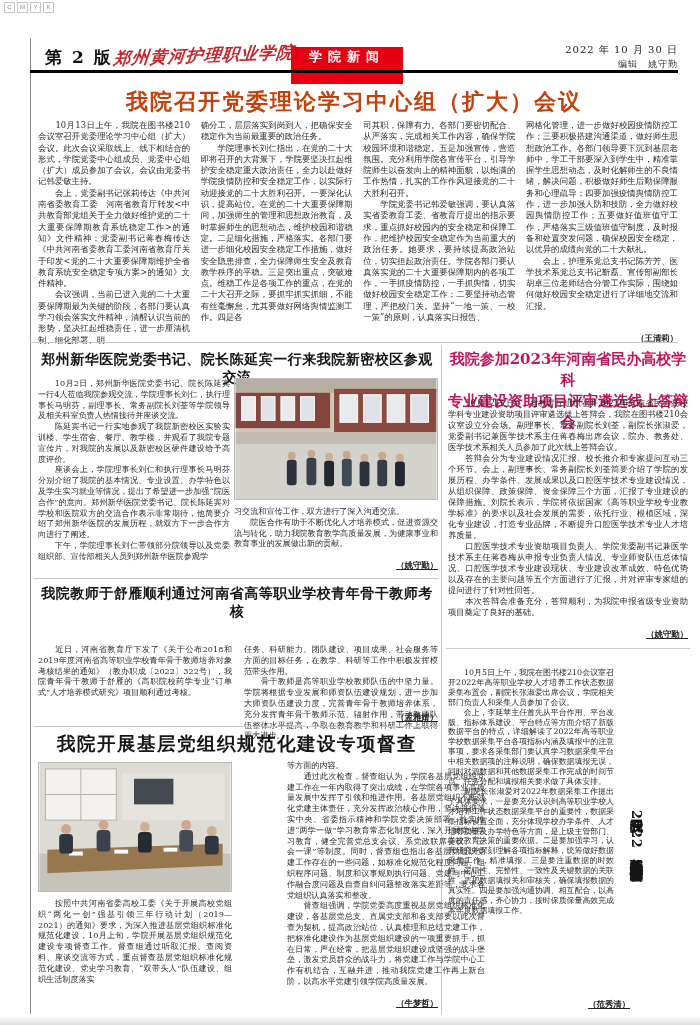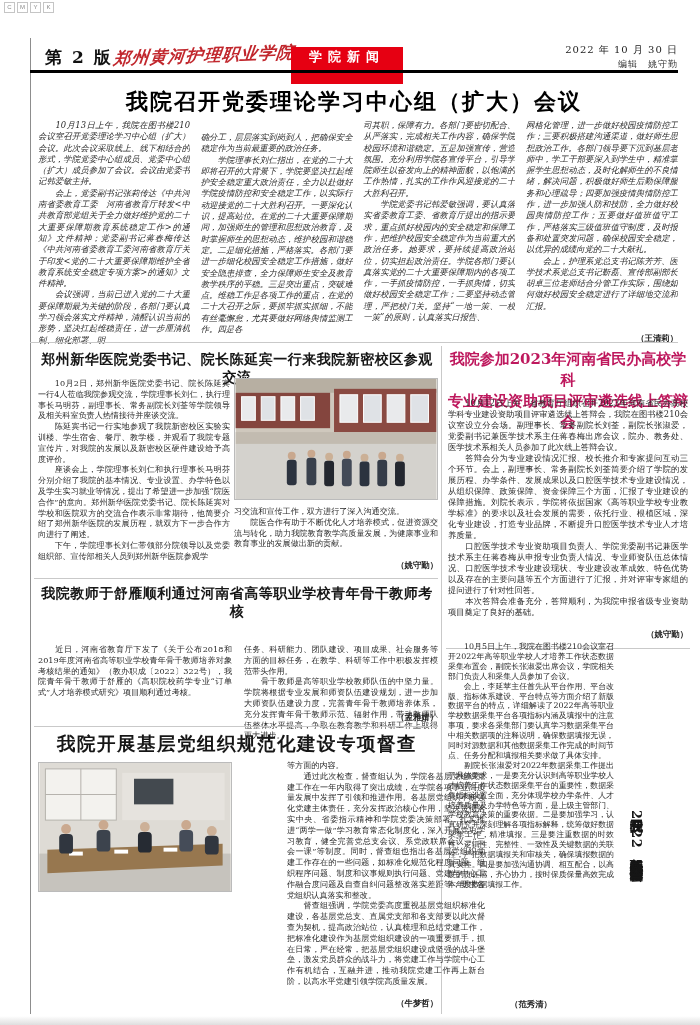--- a/index.html
+++ b/index.html
@@ -14,34 +14,34 @@
   
   .edition{font-size:17px;font-weight:bold;letter-spacing:2px;color:#111;}
   .masthead{font-size:17px;font-weight:bold;font-style:italic;color:#c1272d;
             transform:skewX(-8deg) rotate(-2deg);letter-spacing:1px;white-space:nowrap;}
   .newsbox{background:#e60012;color:#fff;font-family:"Liberation Sans",sans-serif;
            font-weight:bold;font-size:13px;text-align:center;line-height:19px;letter-spacing:6px;}
   .date{font-size:10px;text-align:right;letter-spacing:1px;color:#222;}
   .editor{font-size:9px;text-align:right;color:#333;letter-spacing:1px;}
   .header-rule{background:#000;}
   
-  .h-main{font-size:22px;font-weight:bold;text-align:center;letter-spacing:2px;color:#000000;}
+  .h-main{font-size:22px;font-weight:bold;text-align:center;letter-spacing:2px;color:#c2410c;}
   .h-mid{font-size:14px;font-weight:bold;text-align:center;letter-spacing:0.5px;color:#161616;}
   .h-two{font-size:15px;font-weight:bold;text-align:center;line-height:1.4;color:#be185d;}
   .h-big{font-size:18.5px;font-weight:bold;text-align:center;letter-spacing:1.5px;color:#161616;}
   .v-title{writing-mode:vertical-rl;font-size:13px;font-weight:bold;letter-spacing:0.5px;
            height:100%;margin:0 auto;color:#161616;}
   
   .paras{overflow:hidden;}
   .paras p{margin:0;text-align:justify;color:#2a2a2a;}
   .t1{font-size:8.4px;line-height:11.3px;}
   .t2{font-size:8.1px;line-height:10.8px;}
   .t3{font-size:8.3px;line-height:11px;}
   .t4{font-size:7.9px;line-height:9.9px;}
-  .byline{font-size:8.4px;font-weight:bold;text-align:right;color:#222;}
+  .byline{font-size:8.4px;font-weight:bold;text-align:right;color:#222;text-decoration:underline;}
   .cols{display:flex;justify-content:space-between;}
   .divider{background:#c9c9c9;}
   .vdivider{background:#c9c9c9;}
   .photo{display:block;border:1px solid #bbb;box-sizing:border-box;}
   .bottom-edge{background:linear-gradient(#ffffff,#dedede);}
 </style>
 </head>
 <body>
 
 <div class="page">
@@ -56,27 +56,27 @@
   <div class="abs left-rule" style="left:30px;top:38px;height:976px;width:0;"></div>
 
   <div class="abs edition" style="left:45px;top:46px;">第 2 版</div>
   <div class="abs masthead" style="left:114px;top:44px;">郑州黄河护理职业学院</div>
   <div class="abs newsbox" style="left:291px;top:47px;width:112px;height:37px;">学院新闻</div>
   <div class="abs date" style="left:520px;top:43px;width:158px;">2022 年 10 月 30 日</div>
   <div class="abs editor" style="left:520px;top:58px;width:158px;">编辑　姚守勤</div>
   <div class="abs header-rule" style="left:30px;top:70px;width:648px;height:3px;"></div>
 
   <div class="abs h-main" style="left:30px;top:87px;width:648px;">我院召开党委理论学习中心组（扩大）会议</div>
-  <div class="abs cols" style="left:38px;top:120px;width:640px;height:226px;font-style:italic;">
+  <div class="abs cols" style="left:38px;top:120px;width:640px;height:226px;">
     <div class="paras t1" style="width:152px;height:226px;">
         <p>　　10月13日上午，我院在图书楼210会议室召开党委理论学习中心组（扩大）会议。此次会议采取线上、线下相结合的形式，学院党委中心组成员、党委中心组（扩大）成员参加了会议。会议由党委书记韩爱敏主持。</p>
         <p>　　会上，党委副书记张莉传达《中共河南省委教育工委　河南省教育厅转发&lt;中共教育部党组关于全力做好维护党的二十大重要保障期教育系统稳定工作&gt;的通知》文件精神；党委副书记蒋春梅传达《中共河南省委教育工委河南省教育厅关于印发&lt;党的二十大重要保障期维护全省教育系统安全稳定专项方案&gt;的通知》文件精神。</p>
         <p>　　会议强调，当前已进入党的二十大重要保障期最为关键的阶段，各部门要认真学习领会落实文件精神，清醒认识当前的形势，坚决扛起维稳责任，进一步厘清机制、细化部署、明</p>
       </div>
-    <div class="paras t1" style="width:152px;height:226px;margin-top:12px;">
+    <div class="paras t1" style="width:152px;height:226px;">
         <p>确分工，层层落实到岗到人，把确保安全稳定作为当前最重要的政治任务。</p>
         <p>　　学院理事长刘仁指出，在党的二十大即将召开的大背景下，学院要坚决扛起维护安全稳定重大政治责任，全力以赴做好学院疫情防控和安全稳定工作，以实际行动迎接党的二十大胜利召开。一要深化认识，提高站位。在党的二十大重要保障期间，加强师生的管理和思想政治教育，及时掌握师生的思想动态，维护校园和谐稳定。二是细化措施，严格落实。各部门要进一步细化校园安全稳定工作措施，做好安全隐患排查，全力保障师生安全及教育教学秩序的平稳。三是突出重点，突破难点。维稳工作是各项工作的重点，在党的二十大召开之际，要抓牢抓实抓细，不能有丝毫懈怠，尤其要做好网络舆情监测工作。四是各</p>
       </div>
     <div class="paras t1" style="width:152px;height:226px;">
         <p>司其职，保障有力。各部门要密切配合、从严落实，完成相关工作内容，确保学院校园环境和谐稳定。五是加强宣传，营造氛围。充分利用学院各宣传平台，引导学院师生以奋发向上的精神面貌，以饱满的工作热情，扎实的工作作风迎接党的二十大胜利召开。</p>
         <p>　　学院党委书记韩爱敏强调，要认真落实省委教育工委、省教育厅提出的指示要求，重点抓好校园内的安全稳定和保障工作，把维护校园安全稳定作为当前重大的政治任务。她要求，要持续提高政治站位，切实担起政治责任。学院各部门要认真落实党的二十大重要保障期内的各项工作，一手抓疫情防控，一手抓舆情，切实做好校园安全稳定工作；二要坚持动态管理，严把校门关。坚持“一地一策、一校一策”的原则，认真落实日报告、</p>
       </div>
     <div class="paras t1" style="width:152px;height:213px;">
         <p>网格化管理，进一步做好校园疫情防控工作；三要积极搭建沟通渠道，做好师生思想政治工作。各部门领导要下沉到基层老师中，学工干部要深入到学生中，精准掌握学生思想动态，及时化解师生的不良情绪，解决问题，积极做好师生后勤保障服务和心理疏导；四要加强疫情舆情防控工作，进一步加强人防和技防，全力做好校园舆情防控工作；五要做好值班值守工作，严格落实三级值班值守制度，及时报备和处置突发问题，确保校园安全稳定，以优异的成绩向党的二十大献礼。</p>
         <p>　　会上，护理系党总支书记陈芳芳、医学技术系党总支书记靳磊、宣传部副部长胡卓三位老师结合分管工作实际，围绕如何做好校园安全稳定进行了详细地交流和汇报。</p>
@@ -191,20 +191,23 @@
       <g transform="translate(142,58)">
           <circle cx="7" cy="5" r="5" fill="#caa98f"></circle>
           <rect x="0" y="10" width="14" height="22" rx="4" fill="#454c58"></rect>
         </g>
       <g transform="translate(168,64)">
           <circle cx="7" cy="5" r="5" fill="#ccb097"></circle>
           <rect x="0" y="10" width="14" height="19" rx="4" fill="#30363f"></rect>
         </g>
     </g>
   </svg>
+  <div class="abs paras t2" style="left:38px;top:898px;width:194px;height:114px;">
+      <p>　　按照中共河南省委高校工委《关于开展高校党组织“两化一创”强基引领三年行动计划（2019—2021）的通知》要求，为深入推进基层党组织标准化规范化建设，10月上旬，学院开展基层党组织规范化建设专项督查工作。督查组通过听取汇报、查阅资料、座谈交流等方式，重点督查基层党组织标准化规范化建设、党史学习教育、“双带头人”队伍建设、组织生活制度落实</p>
+    </div>
   <div class="abs paras t2" style="left:240px;top:760px;width:198px;height:236px;margin-left:47px;">
       <p>等方面的内容。</p>
       <p>　　通过此次检查，督查组认为，学院各基层党组织党建工作在一年内取得了突出成绩，在学院各项事业高质量发展中发挥了引领和推进作用。各基层党组织不断强化党建主体责任，充分发挥政治核心作用，坚决贯彻落实中央、省委指示精神和学院党委决策部署，扎实推进“两学一做”学习教育常态化制度化，深入开展党史学习教育，健全完善党总支会议、系党政联席会议、“三会一课”等制度。同时，督查组也指出各基层党组织党建工作存在的一些问题，如标准化规范化程度问题、组织程序问题、制度和议事规则执行问题、党建与中心工作融合度问题及自查自纠问题整改落实差距等，要求各党组织认真落实和整改。</p>
       <p>　　督查组强调，学院党委高度重视基层党组织标准化建设，各基层党总支、直属党支部和各支部要以此次督查为契机，提高政治站位，认真梳理和总结党建工作，把标准化建设作为基层党组织建设的一项重要抓手，抓在日常，严在经常，把基层党组织建设成坚强的战斗堡垒，激发党员群众的战斗力，将党建工作与学院中心工作有机结合，互融并进，推动我院党建工作再上新台阶，以高水平党建引领学院高质量发展。</p>
     </div>
   <div class="abs byline" style="left:240px;top:998px;width:198px;">（牛梦哲）</div>
 
   <div class="abs h-two" style="left:446px;top:349px;width:244px;">
     <div>我院参加2023年河南省民办高校学科</div>
     <div>专业建设资助项目评审遴选线上答辩会</div>
@@ -212,24 +215,24 @@
   <div class="abs paras t3" style="left:448px;top:398px;width:240px;height:230px;">
       <p>　　10月12日上午，省教育厅组织召开2023年河南省民办高校学科专业建设资助项目评审遴选线上答辩会，我院在图书楼210会议室设立分会场。副理事长、常务副院长刘荃，副院长张淑爱，党委副书记兼医学技术系主任蒋春梅出席会议，院办、教务处、医学技术系相关人员参加了此次线上答辩会议。</p>
       <p>　　答辩会分为专业建设情况汇报、校长推介和专家提问互动三个环节。会上，副理事长、常务副院长刘荃简要介绍了学院的发展历程、办学条件、发展成果以及口腔医学技术专业建设情况，从组织保障、政策保障、资金保障三个方面，汇报了专业建设的保障措施。刘院长表示，学院将依据国家《高等职业学校专业教学标准》的要求以及社会发展的需要，依托行业、根植区域，深化专业建设，打造专业品牌，不断提升口腔医学技术专业人才培养质量。</p>
       <p>　　口腔医学技术专业资助项目负责人、学院党委副书记兼医学技术系主任蒋春梅从申报专业负责人情况、专业师资队伍总体情况、口腔医学技术专业建设现状、专业建设改革成效、特色优势以及存在的主要问题等五个方面进行了汇报，并对评审专家组的提问进行了针对性回答。</p>
       <p>　　本次答辩会准备充分，答辩顺利，为我院申报省级专业资助项目奠定了良好的基础。</p>
     </div>
   <div class="abs byline" style="left:448px;top:629px;width:240px;">（姚守勤）</div>
 
   <div class="abs divider" style="left:446px;top:648px;width:244px;height:1px;"></div>
 
-  <div class="abs paras t4" style="left:448px;top:642px;width:166px;height:338px;">
+  <div class="abs paras t4" style="left:448px;top:668px;width:166px;height:338px;">
       <p>　　10月5日上午，我院在图书楼210会议室召开2022年高等职业学校人才培养工作状态数据采集布置会，副院长张淑爱出席会议，学院相关部门负责人和采集人员参加了会议。</p>
       <p>　　会上，李延苹主任首先从平台作用、平台改版、指标体系建设、平台特点等方面介绍了新版数据平台的特点，详细解读了2022年高等职业学校数据采集平台各项指标内涵及填报中的注意事项，要求各采集部门要认真学习数据采集平台中相关数据项的注释说明，确保数据填报无误，同时对源数据和其他数据采集工作完成的时间节点、任务分配和填报相关要求做了具体安排。</p>
       <p>　　副院长张淑爱对2022年数据采集工作提出了具体要求，一是要充分认识到高等职业学校人才培养工作状态数据采集平台的重要性，数据采集指标设置全面，充分体现学校办学条件、人才培养质量及办学特色等方面，是上级主管部门、学校教育决策的重要依据。二是要加强学习，认真研究并深刻理解各项指标解释，统筹做好数据采集工作，精准填报。三是要注重数据的时效性、逻辑性、完整性、一致性及关键数据的关联性，严把数据填报关和审核关，确保填报数据的真实性。四是要加强沟通协调、相互配合，以高度的责任感，齐心协力，按时保质保量高效完成本年度数据填报工作。</p>
     </div>
-  <div class="abs byline" style="left:448px;top:999px;width:166px;text-align:center;">（范秀清）</div>
+  <div class="abs byline" style="left:464px;top:999px;width:166px;">（范秀清）</div>
   <div class="abs" style="left:618px;top:658px;width:36px;height:352px;text-align:center;">
     <div class="v-title">我院召开2022年高等职业学校人才培养工作状态数据采集布置会</div>
   </div>
 
   <div class="abs bottom-edge" style="left:0;top:1016px;width:700px;height:9px;"></div>
 </div>
 
 </body></html>

